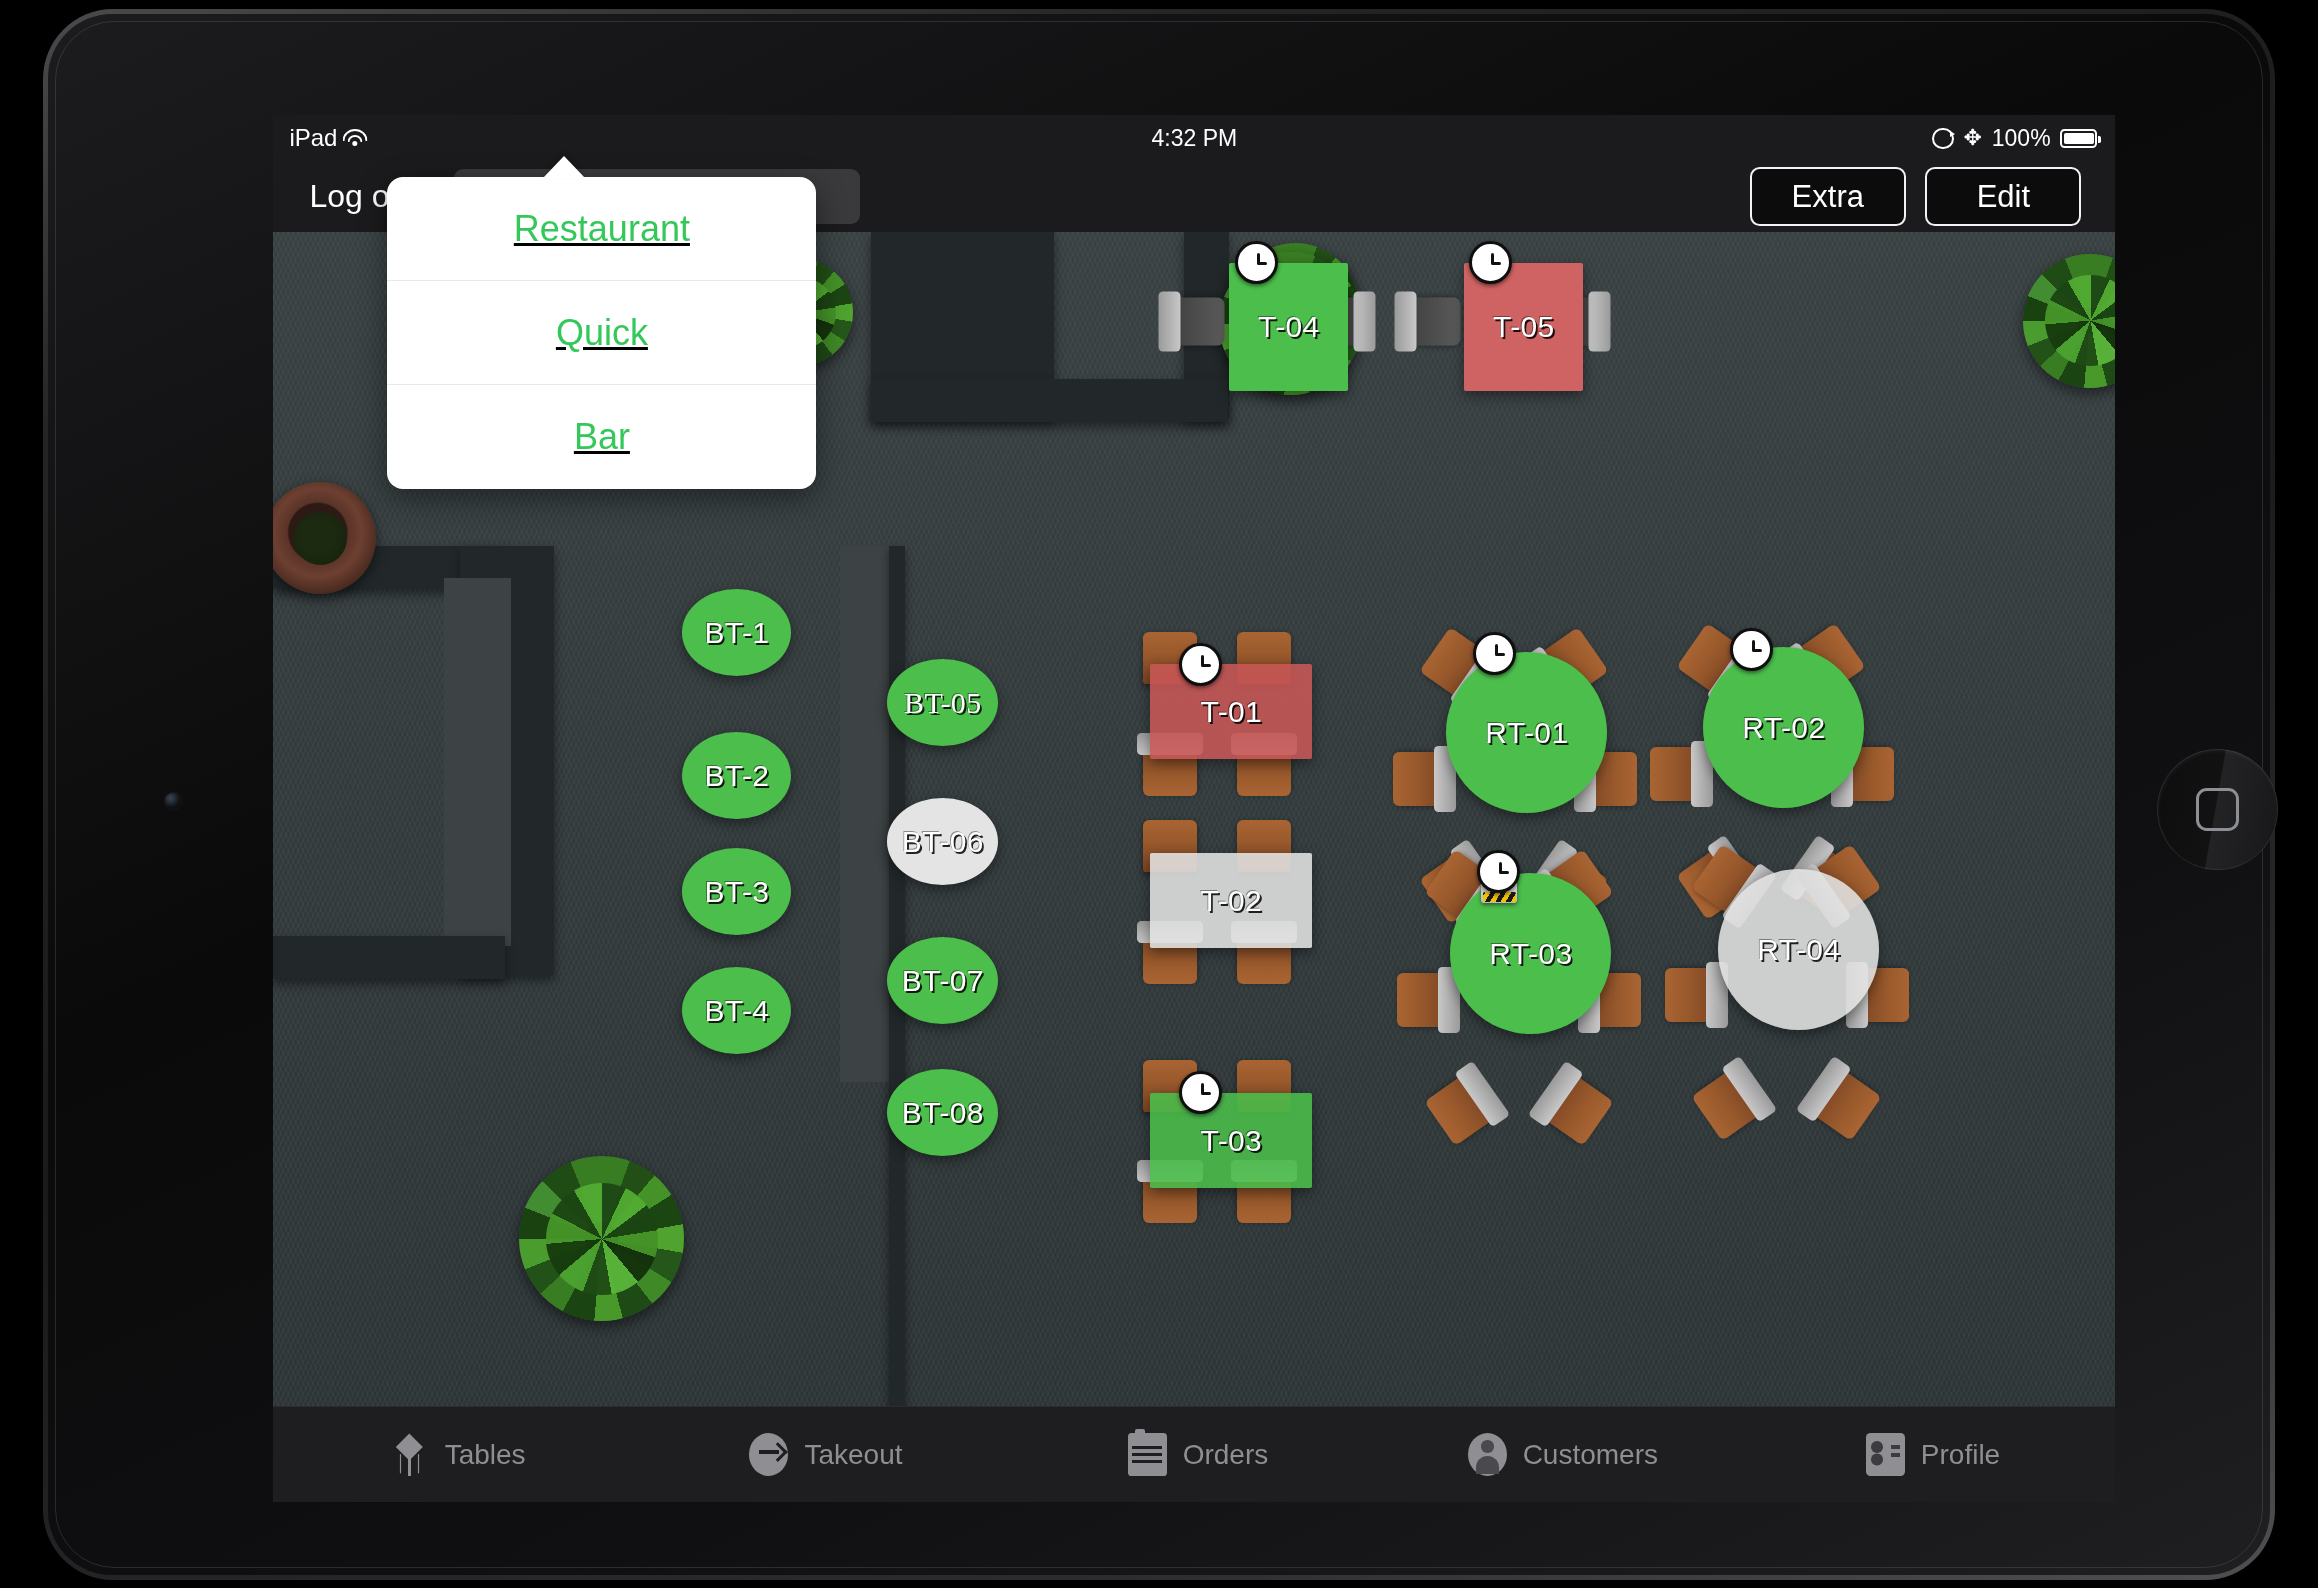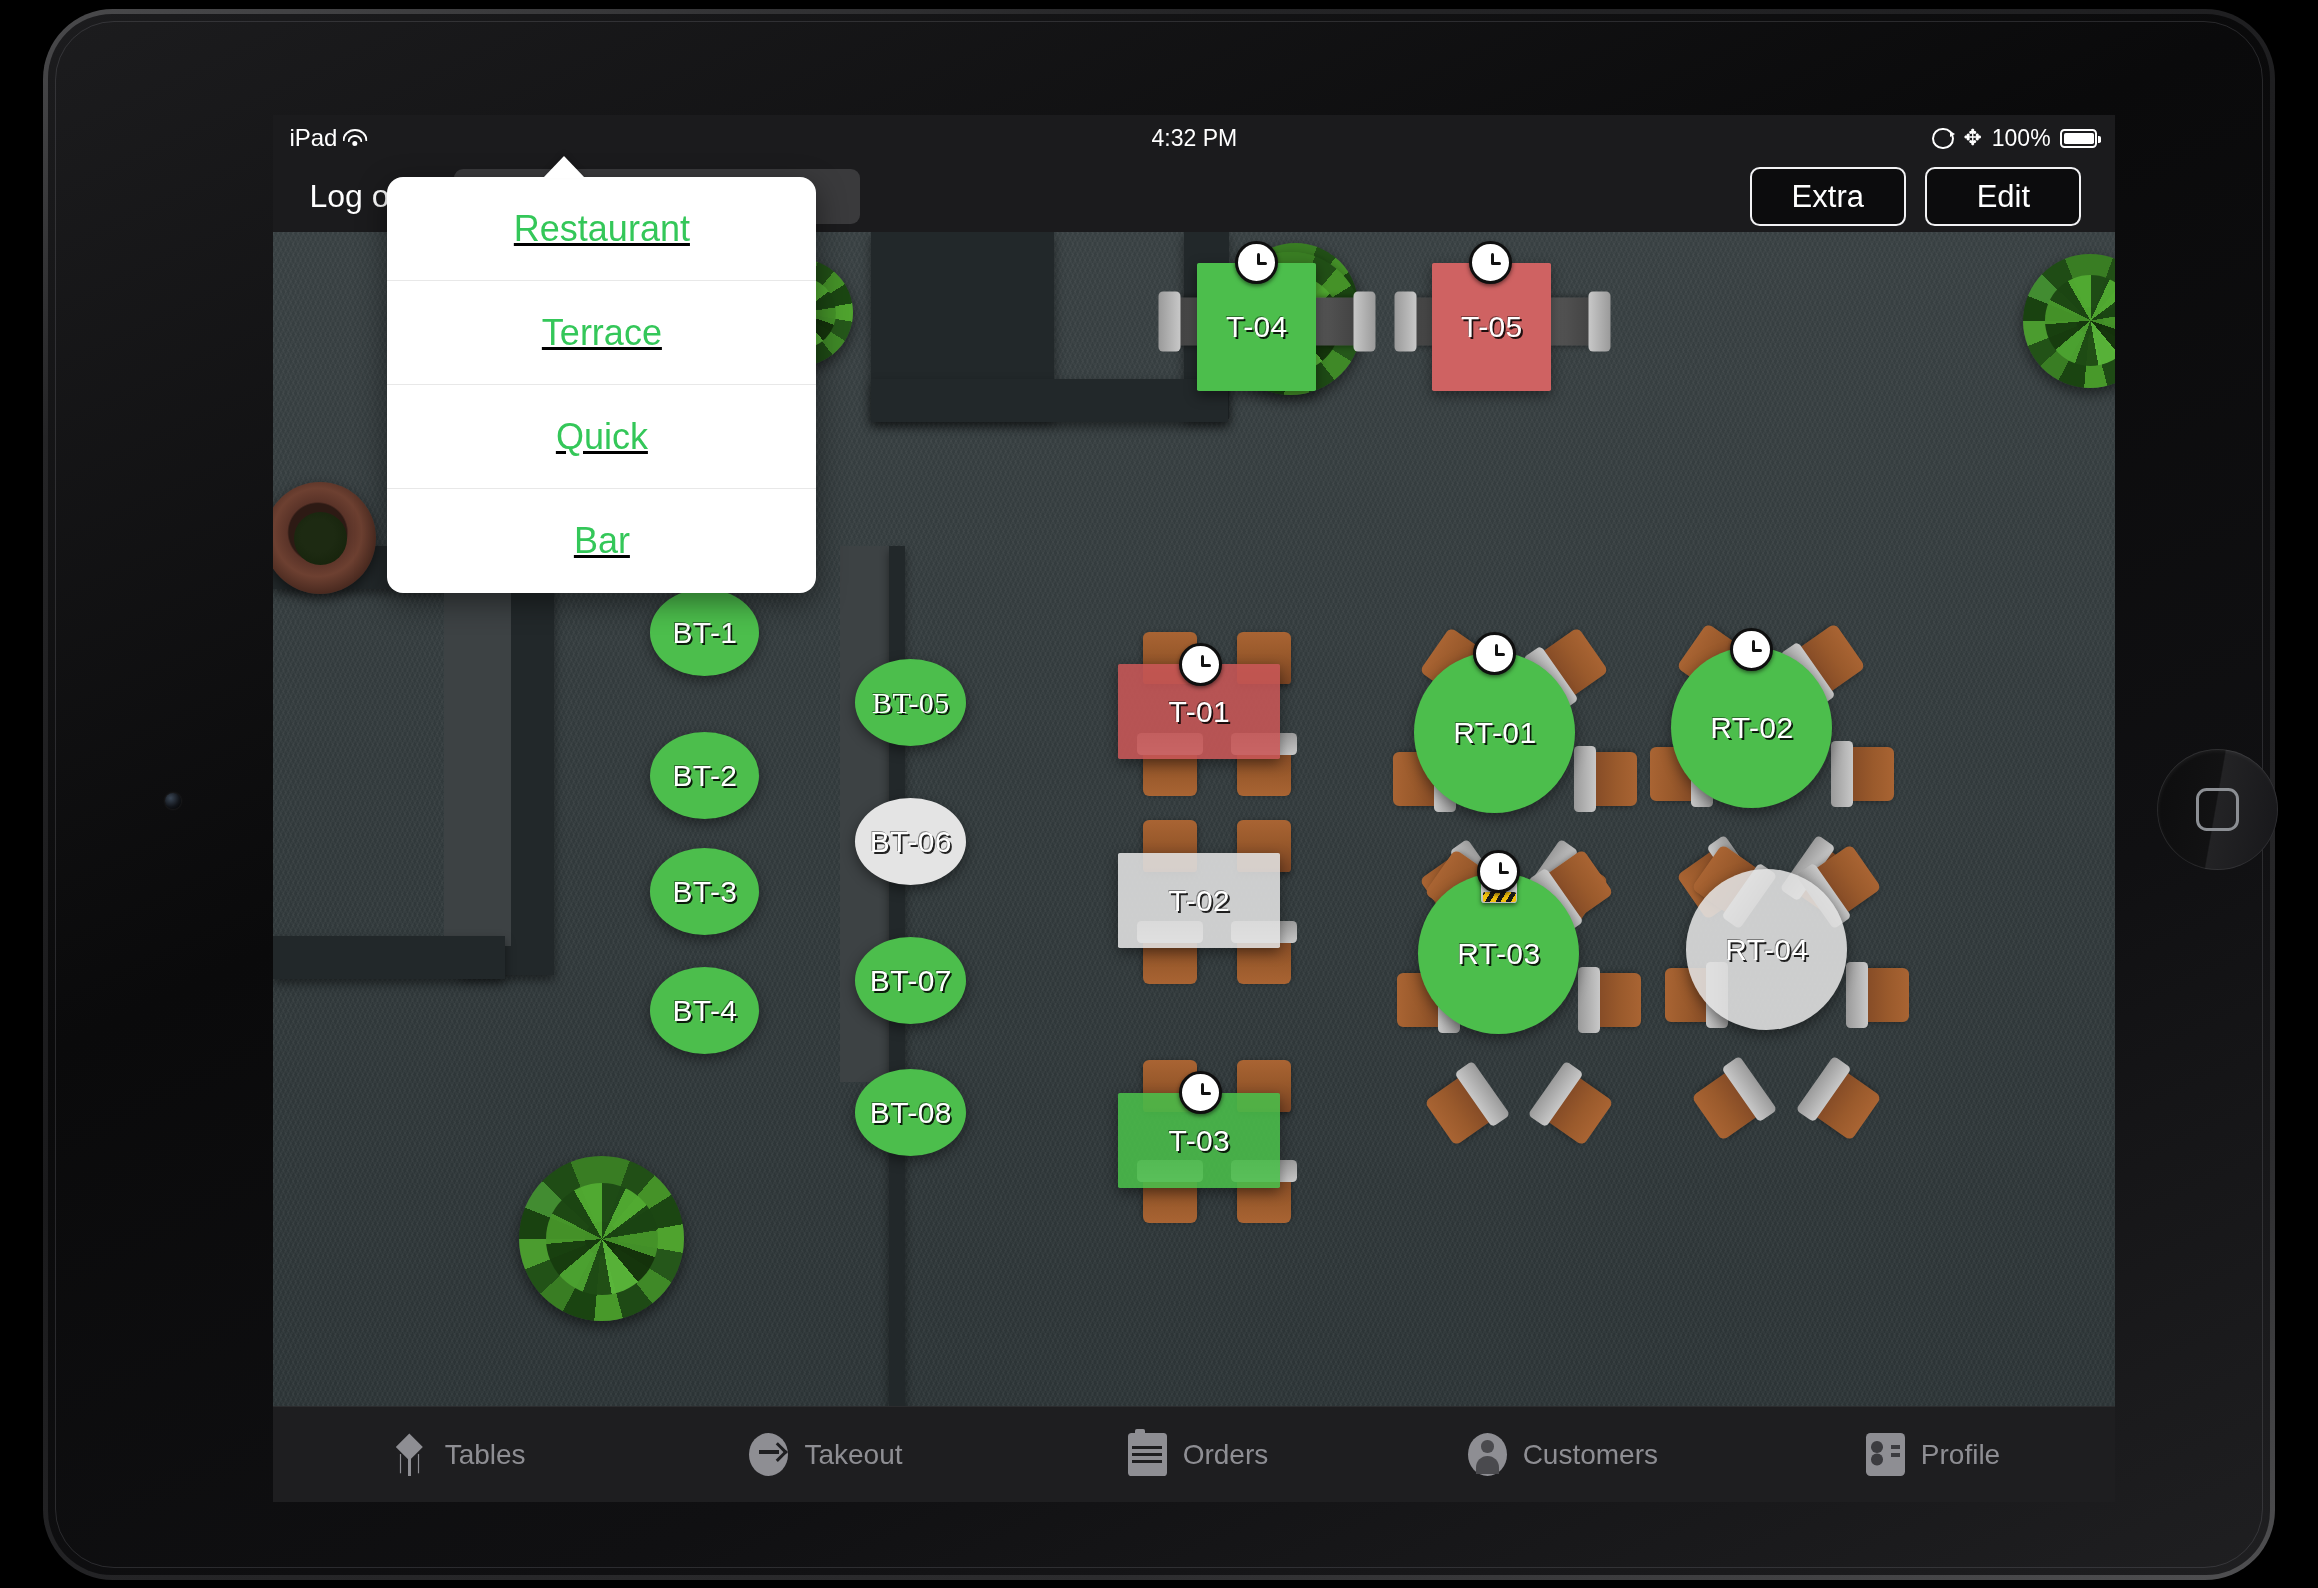--- a/index.html
+++ b/index.html
@@ -206,20 +206,21 @@
   
   .tbl {
     position: absolute;
     display: flex; align-items: center; justify-content: center;
     color: #fff;
     font-size: 30px;
     letter-spacing: 0.4px;
     text-shadow: 1.8px 1.8px 0 rgba(0,0,0,.85), -0.9px -0.9px 0 rgba(0,0,0,.4);
     box-shadow: 0 4.5px 12.5px rgba(0,0,0,.42);
     cursor: pointer;
+    margin-left: 32px;
   }
   .tbl.rect { border-radius: 1.8px; }
   .tbl.round { border-radius: 50%; }
   .tbl.oval { border-radius: 50%; }
   .st-busy   { background: rgba(200, 86, 86, .88); }
   .st-open   { background: rgba(74, 190, 74, .88); }
   .st-free   { background: rgba(226, 226, 226, .88); color:#fff; }
   .st-open.solid { background: #4cbe4c; }
   .st-free.solid { background: #e4e4e4; }
   .st-busy.solid { background: #cf6262; }
@@ -558,23 +559,20 @@
           <span>Profile</span>
         </div>
       </div>
 
       <div class="popover-arrow"></div>
       <div class="popover">
         <div class="pop-item">
           <span>Restaurant</span>
         </div>
         <div class="pop-item">
-          <span>Terrace</span>
-        </div>
-        <div class="pop-item">
           <span>Quick</span>
         </div>
         <div class="pop-item">
           <span>Bar</span>
         </div>
       </div>
 
     </div>
   </div>
 </div>

